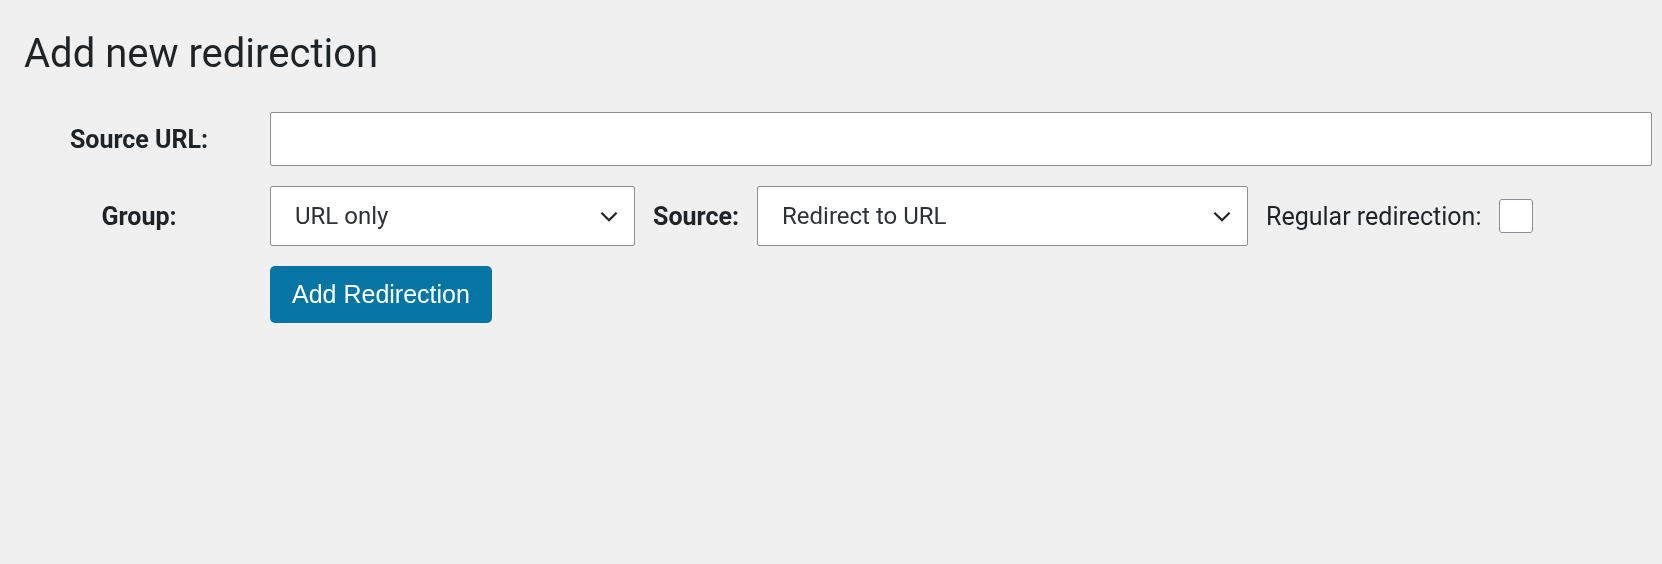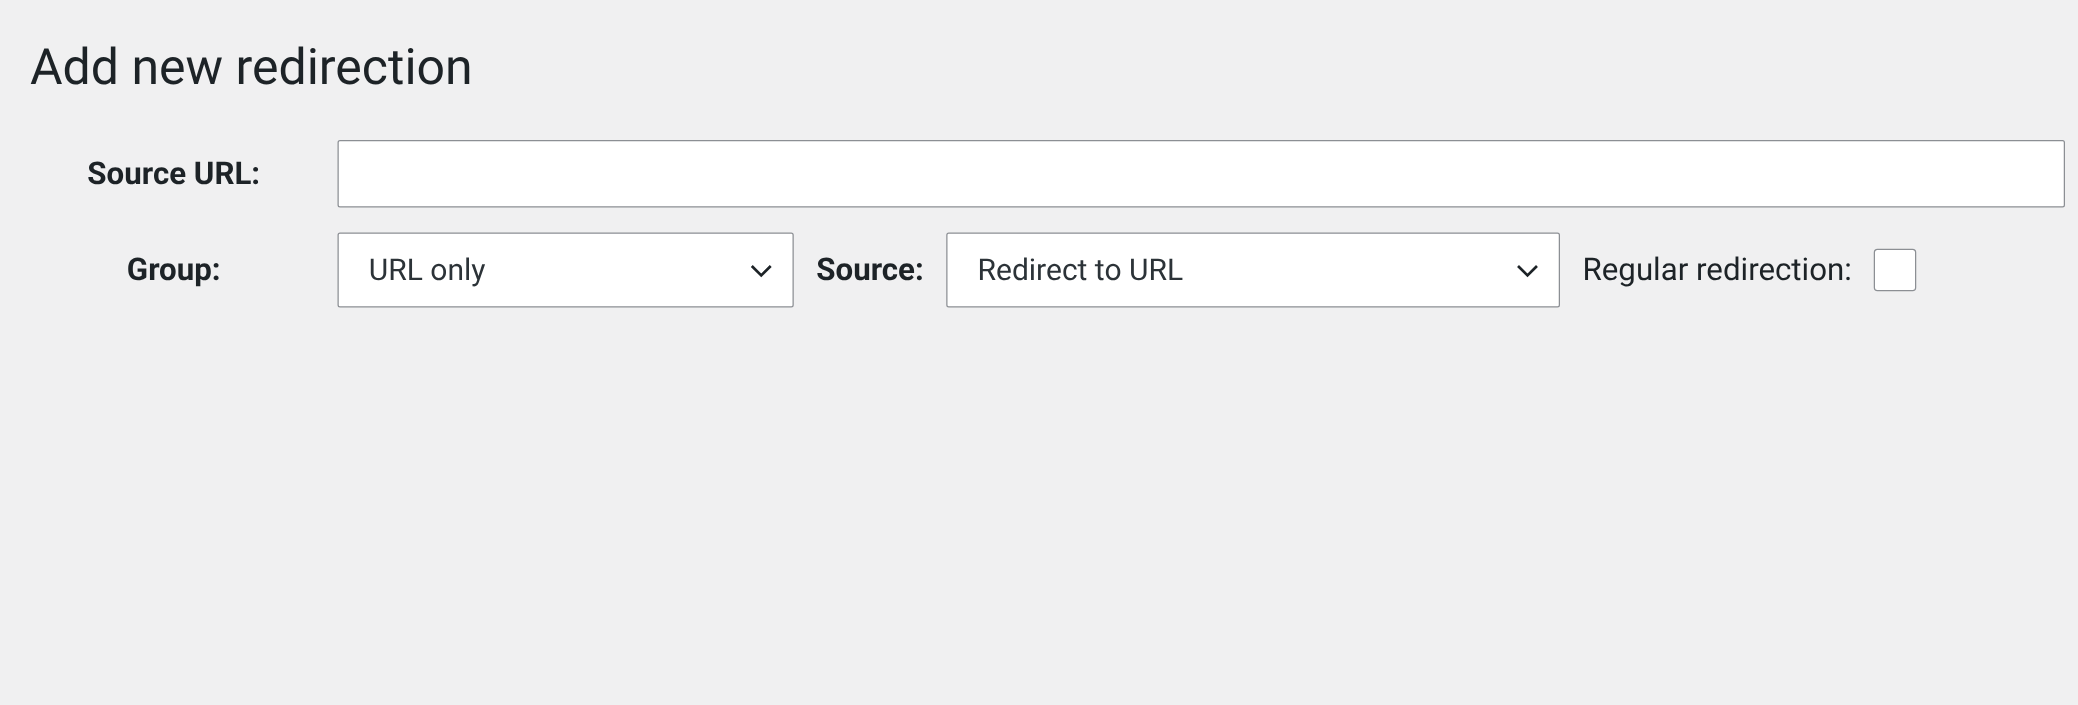--- a/index.html
+++ b/index.html
@@ -148,15 +148,21 @@
 
           <span class="regex-label">Regular redirection:</span>
 
           <div class="checkbox" role="checkbox" aria-checked="false"></div>
         </div>
       </td>
     </tr>
 
 
 
+    <tr class="button-row">
+      <th class="label-cell"></th>
+      <td>
+        <button class="primary-btn">Add Redirection</button>
+      </td>
+    </tr>
 
   </tbody>
 </table>
 
 </body></html>

